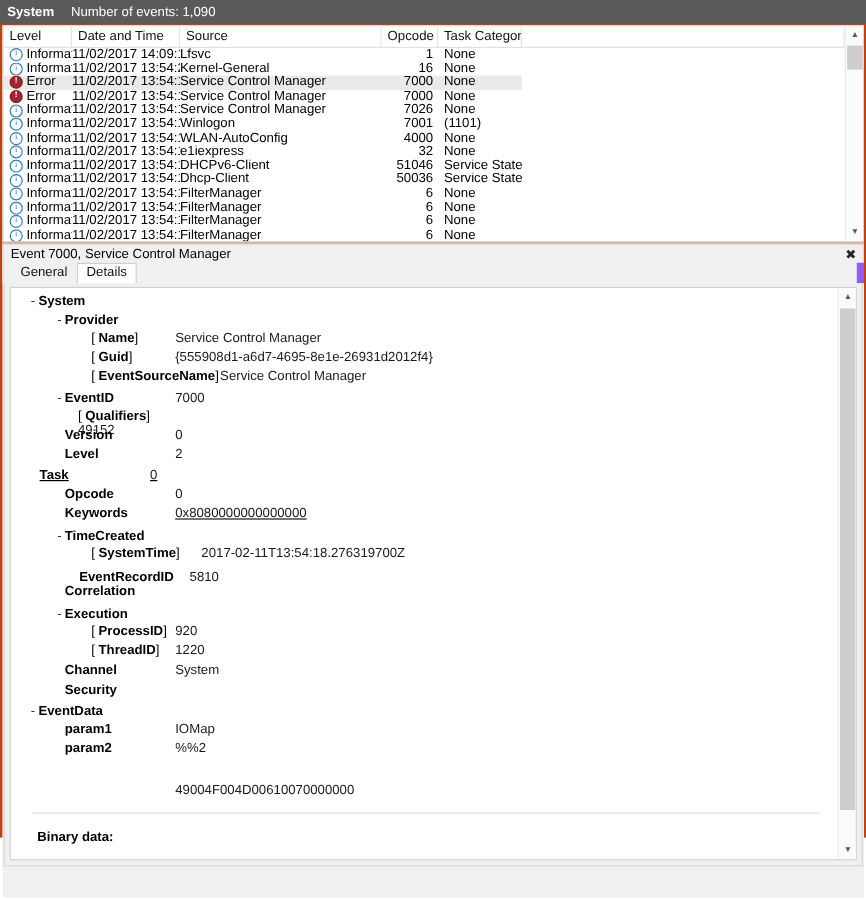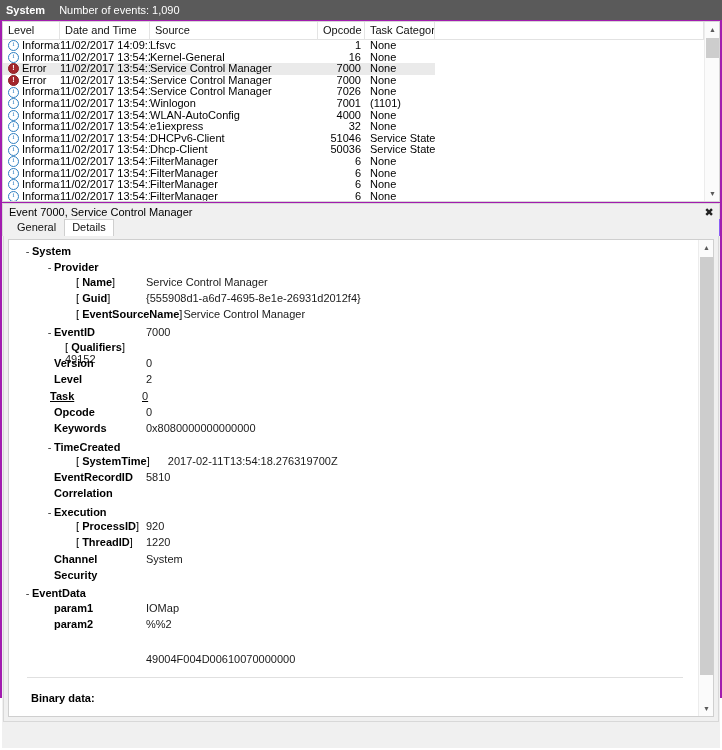--- a/index.html
+++ b/index.html
@@ -13,21 +13,21 @@
     font-family: "Liberation Sans", sans-serif;
     font-size: 11px;
     color: #000000;
     overflow: hidden;
     position: relative;
   }
   #app {
     width: 722px;
     height: 698px;
     position: relative;
-    background: #a21caf;
+    background: #c2410c;
     box-sizing: border-box;
   }
 
   
   .log-header {
     position: absolute;
     left: 0; top: 0;
     width: 722px; height: 20px;
     background: #5a5a5a;
     color: #ffffff;
@@ -209,21 +209,21 @@
 
   .tabs-row {
     position: relative;
     height: 17px;
     background: #f0f0f0;
     display: flex;
     align-items: center;
     padding-left: 6px;
     box-sizing: border-box;
     border-left: 1px solid #d8d8d8;
-    border-right: 1px solid #8b5cf6;
+    border-right: 6px solid #8b5cf6;
   }
   .tab {
     font-size: 11px;
     padding: 1px 7px 2px 7px;
     line-height: 13px;
     box-sizing: border-box;
     background: transparent;
     border: 1px solid transparent;
     border-bottom: none;
     color: #111;
@@ -620,45 +620,45 @@
               <div class="tree-row" style="padding-left: 36px;">
                 <span class="tw-marker"></span>
                 <span class="tw-label" style="display: inline-block; min-width: 92px;">Version</span>
                 <span class="tw-value" style="min-width: 0px; display: inline-block;">0</span>
               </div>
               <div class="tree-row" style="padding-left: 36px;">
                 <span class="tw-marker"></span>
                 <span class="tw-label" style="display: inline-block; min-width: 92px;">Level</span>
                 <span class="tw-value" style="min-width: 0px; display: inline-block;">2</span>
               </div>
-              <div class="tree-row" style="padding-left: 32px; text-decoration: underline;">
+              <div class="tree-row" style="padding-left: 15px; text-decoration: underline;">
                 <span class="tw-marker"></span>
                 <span class="tw-label" style="display: inline-block; min-width: 92px;">Task</span>
                 <span class="tw-value" style="min-width: 0px; display: inline-block;">0</span>
               </div>
               <div class="tree-row" style="padding-left: 36px;">
                 <span class="tw-marker"></span>
                 <span class="tw-label" style="display: inline-block; min-width: 92px;">Opcode</span>
                 <span class="tw-value" style="min-width: 0px; display: inline-block;">0</span>
               </div>
               <div class="tree-row" style="padding-left: 36px;">
                 <span class="tw-marker"></span>
                 <span class="tw-label" style="display: inline-block; min-width: 92px;">Keywords</span>
-                <span class="tw-value" style="min-width: 0px; display: inline-block;">0x8080000000000000</span>
+                <span class="tw-value" style="min-width: 0px; display: inline-block; text-decoration: underline;">0x8080000000000000</span>
               </div>
               <div class="tree-row" style="padding-left: 36px;">
                 <span class="tw-marker">-</span>
                 <span class="tw-label">TimeCreated</span>
               </div>
               <div class="tree-row" style="padding-left: 58px;">
                 <span class="tw-marker"></span>
                 <span class="tw-label attr">[&nbsp;<b>SystemTime</b>]</span>
                 <span class="tw-value" style="margin-left: 18px;">2017-02-11T13:54:18.276319700Z</span>
               </div>
-              <div class="tree-row" style="padding-left: 36px;">
+              <div class="tree-row" style="padding-left: 48px; align-items: flex-end;">
                 <span class="tw-marker"></span>
                 <span class="tw-label" style="display: inline-block; min-width: 92px;">EventRecordID</span>
                 <span class="tw-value" style="min-width: 0px; display: inline-block;">5810</span>
               </div>
               <div class="tree-row" style="padding-left: 36px;">
                 <span class="tw-marker"></span>
                 <span class="tw-label">Correlation</span>
               </div>
               <div class="tree-row" style="padding-left: 36px;">
                 <span class="tw-marker">-</span>

